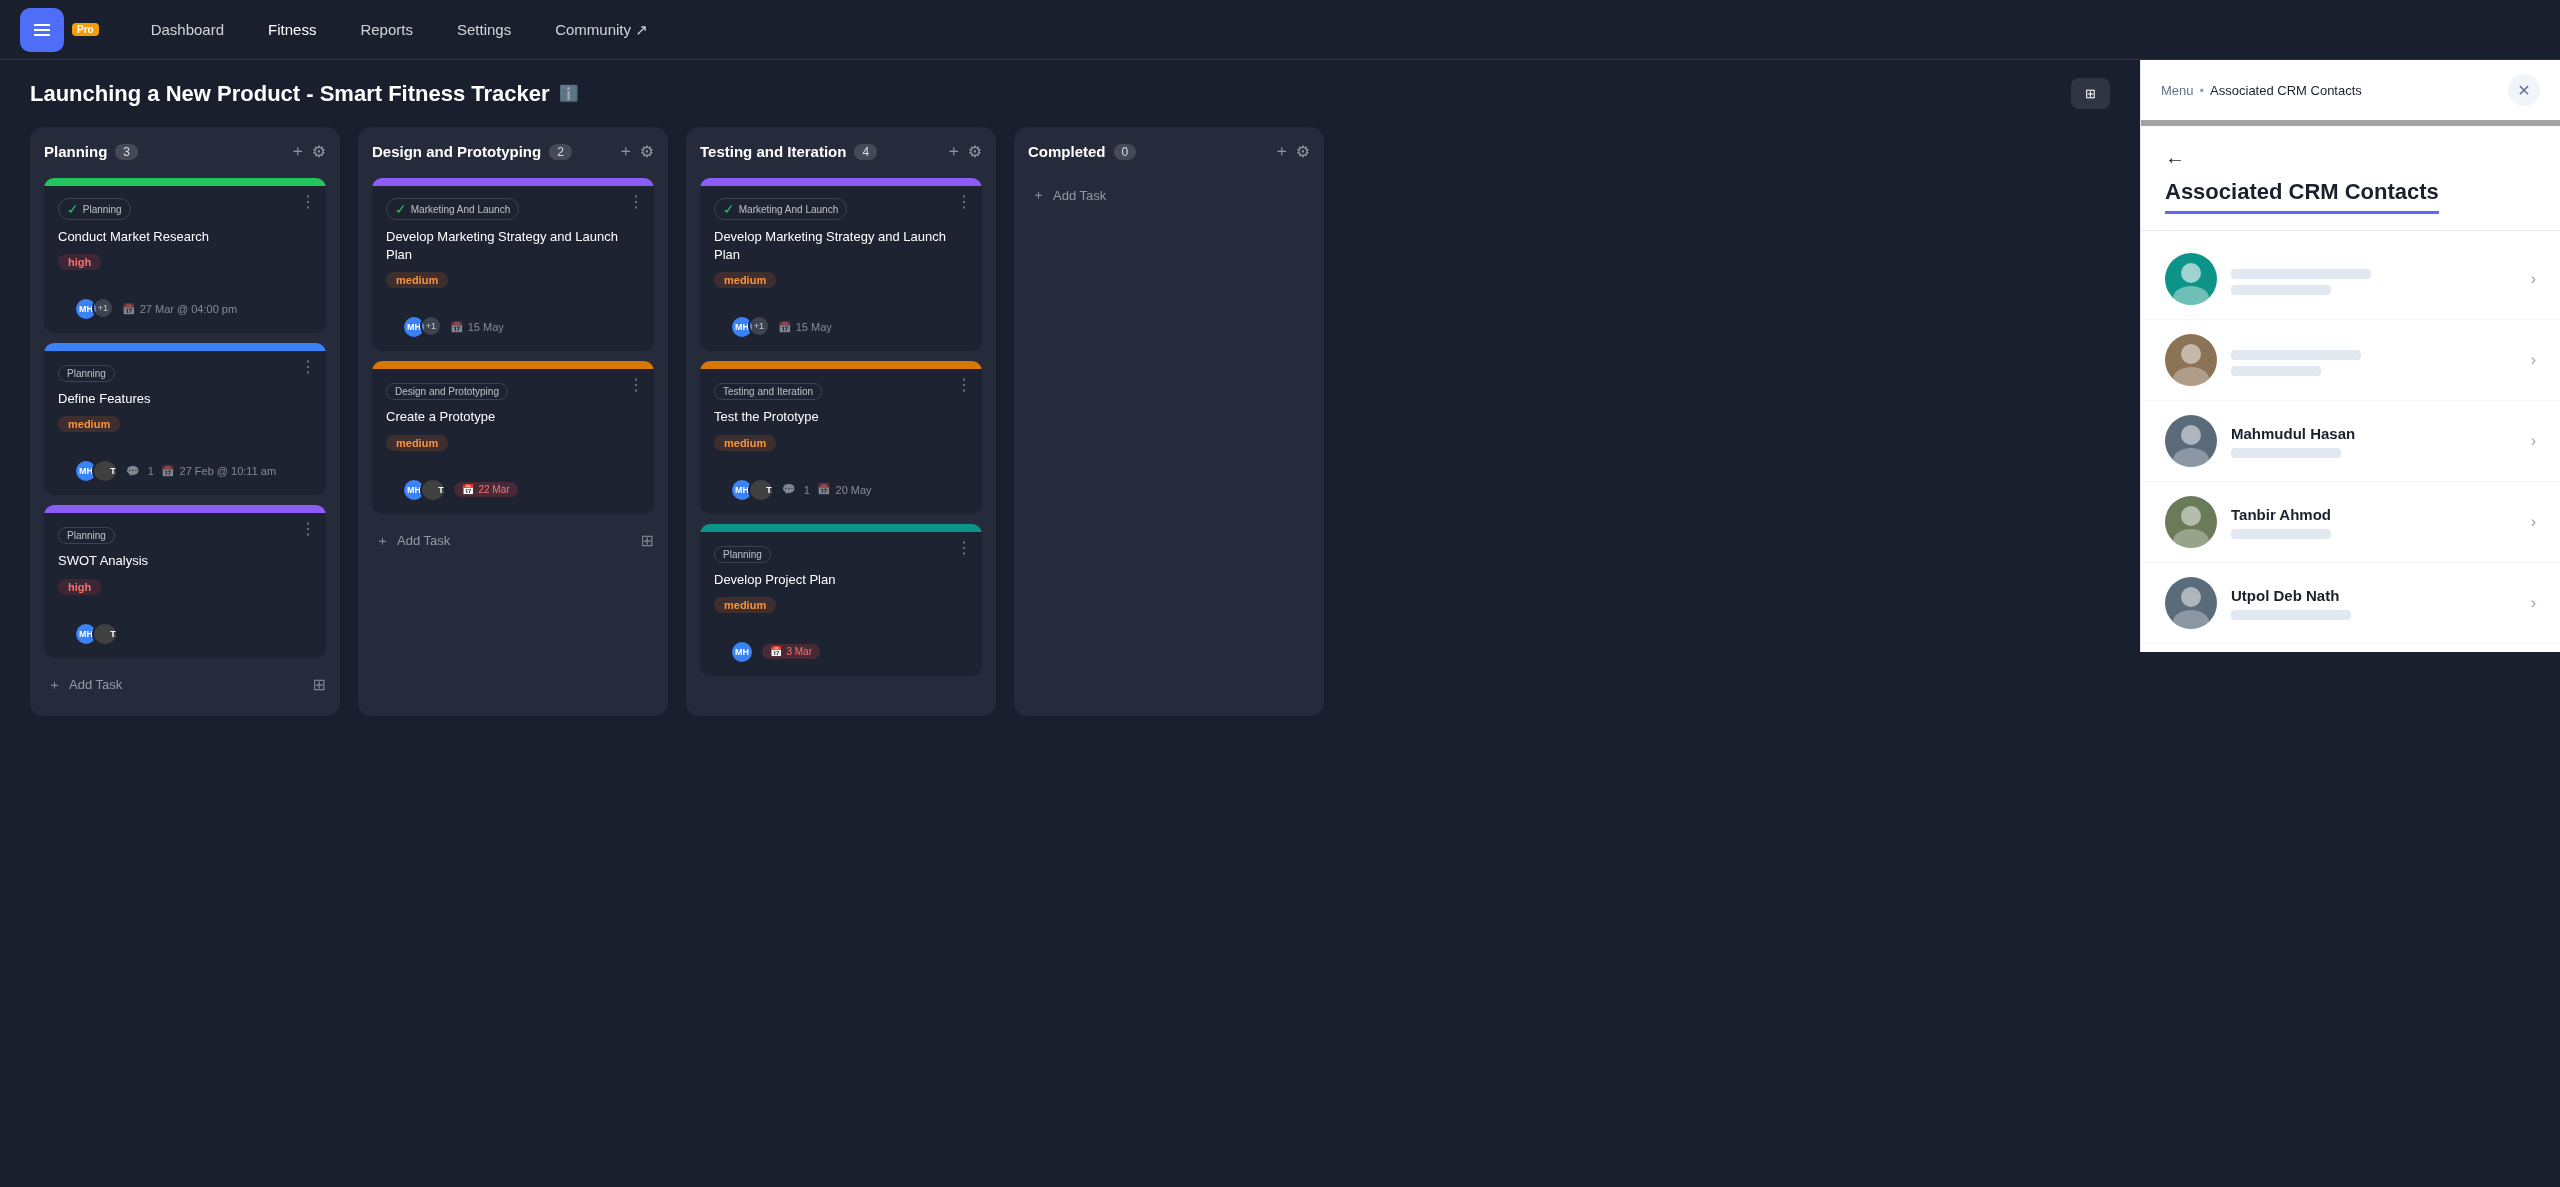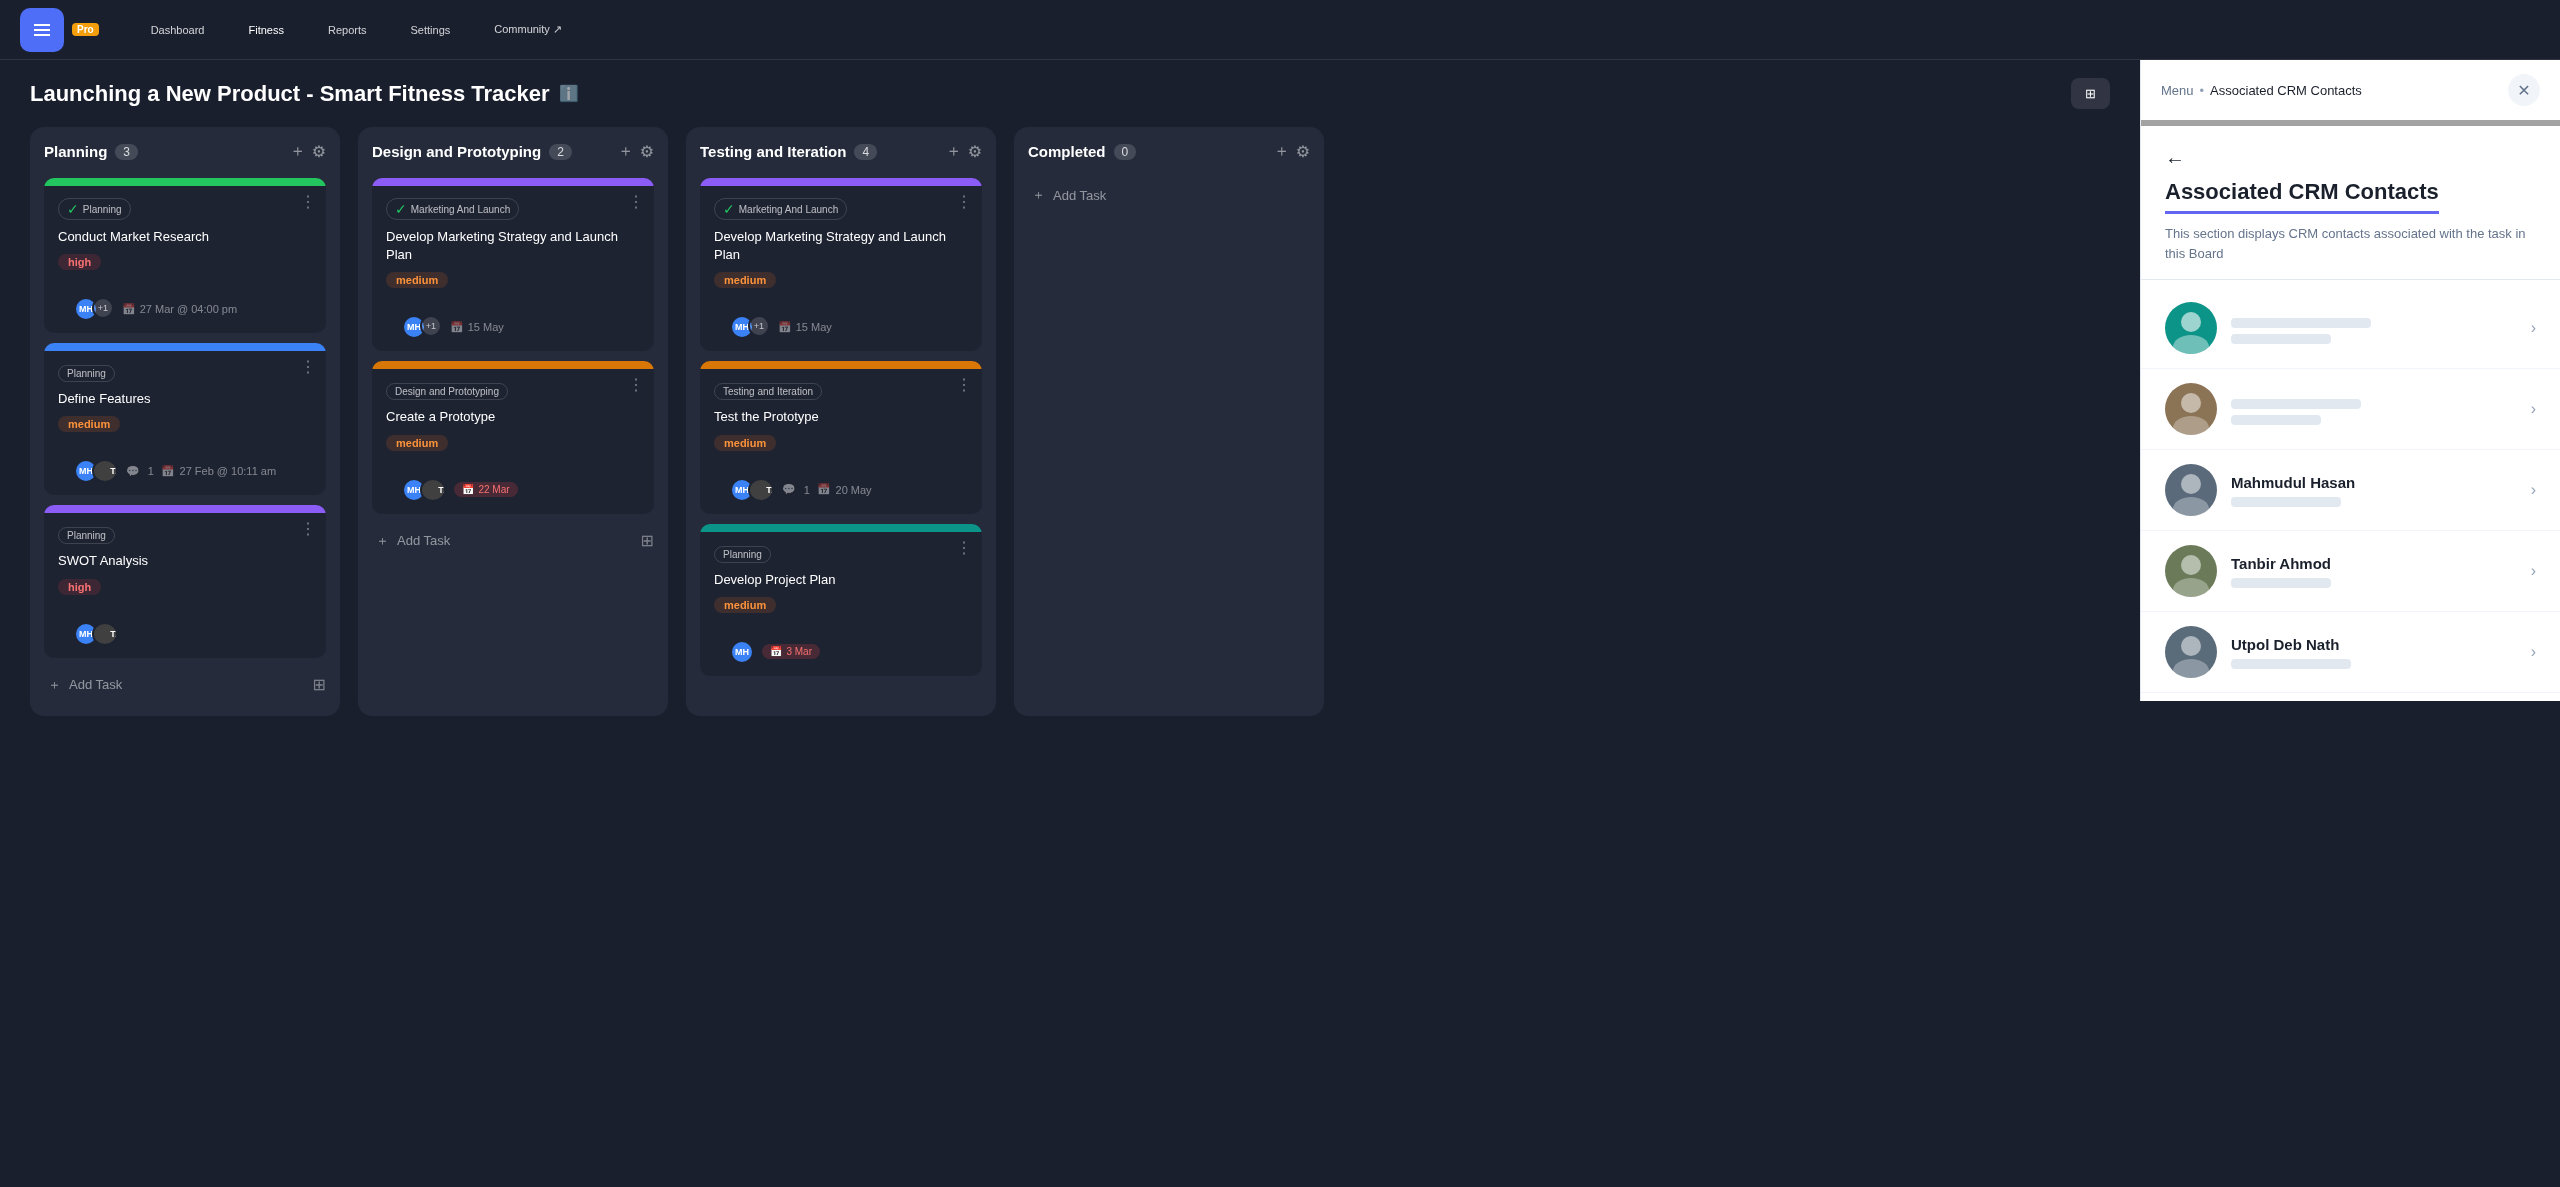--- a/index.html
+++ b/index.html
@@ -15,21 +15,21 @@
       background: #4f6ef7; border-radius: 10px; width: 44px; height: 44px;
       display: flex; align-items: center; justify-content: center; margin-right: 8px; flex-shrink: 0;
     }
     .logo-box svg { width: 24px; height: 24px; fill: white; }
     .pro-badge {
       font-size: 10px; background: #f59e0b; color: #fff; border-radius: 4px;
       padding: 1px 5px; margin-right: 30px; font-weight: 600;
     }
     .nav-item {
       padding: 0 22px; height: 60px; display: flex; align-items: center;
-      font-size: 11px; color: rgba(255,255,255,0.8); cursor: pointer;
+      font-size: 15px; color: rgba(255,255,255,0.8); cursor: pointer;
       font-weight: 500;
     }
     .nav-item.active { color: #fff; }
 
     .page-header {
       display: flex; align-items: center; padding: 18px 30px;
       font-size: 22px; font-weight: 600; color: #fff;
       gap: 10px;
     }
     .page-header-icon { opacity: 0.6; font-size: 16px; cursor: pointer; }
@@ -459,21 +459,20 @@
       <span class="panel-breadcrumb-sep">•</span>
       <span class="panel-breadcrumb-current">Associated CRM Contacts</span>
       <button class="panel-close-btn">✕</button>
     </div>
 
     <div class="panel-header">
       <button class="panel-back-btn">←</button>
       <div>
         <span class="panel-title">Associated CRM Contacts</span>
       </div>
-      <p class="panel-desc">This section displays CRM contacts associated with the task in this Board</p>
     </div>
 
     <div class="contact-list">
 
       <div class="contact-item">
         <div class="contact-avatar av-teal" style="background:#0d9488;">
           <svg width="52" height="52" viewBox="0 0 52 52">
               <circle cx="26" cy="20" r="10" fill="rgba(255,255,255,0.6)"></circle>
               <ellipse cx="26" cy="45" rx="18" ry="12" fill="rgba(255,255,255,0.4)"></ellipse>
             </svg>

